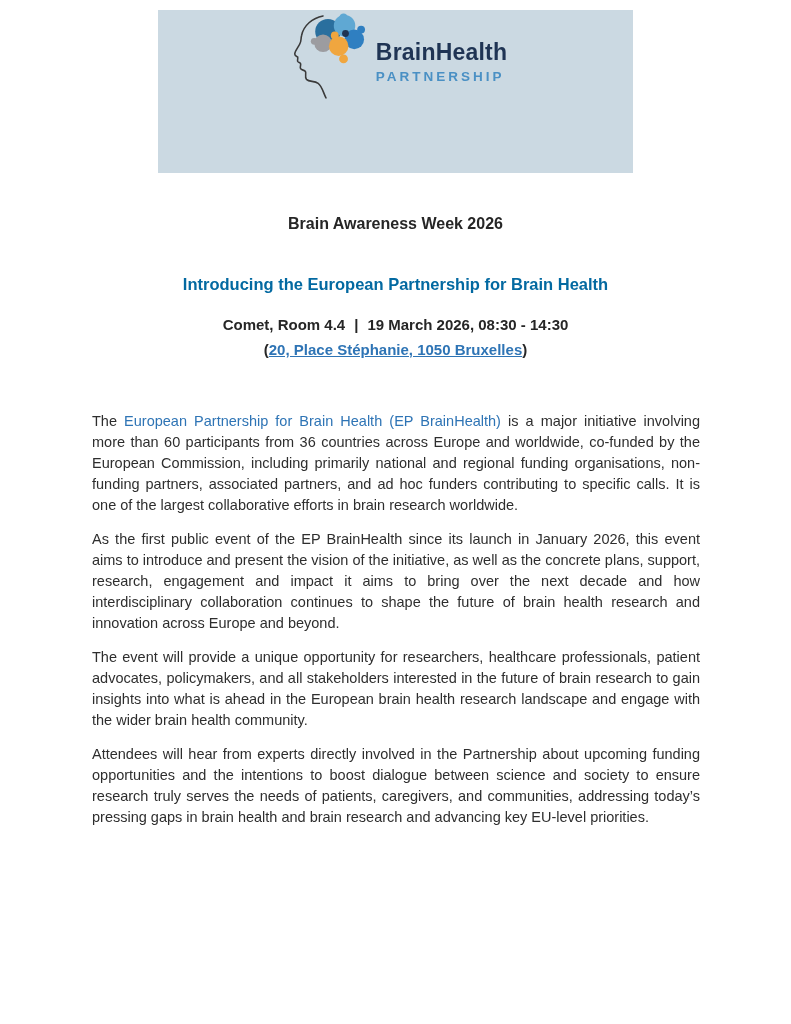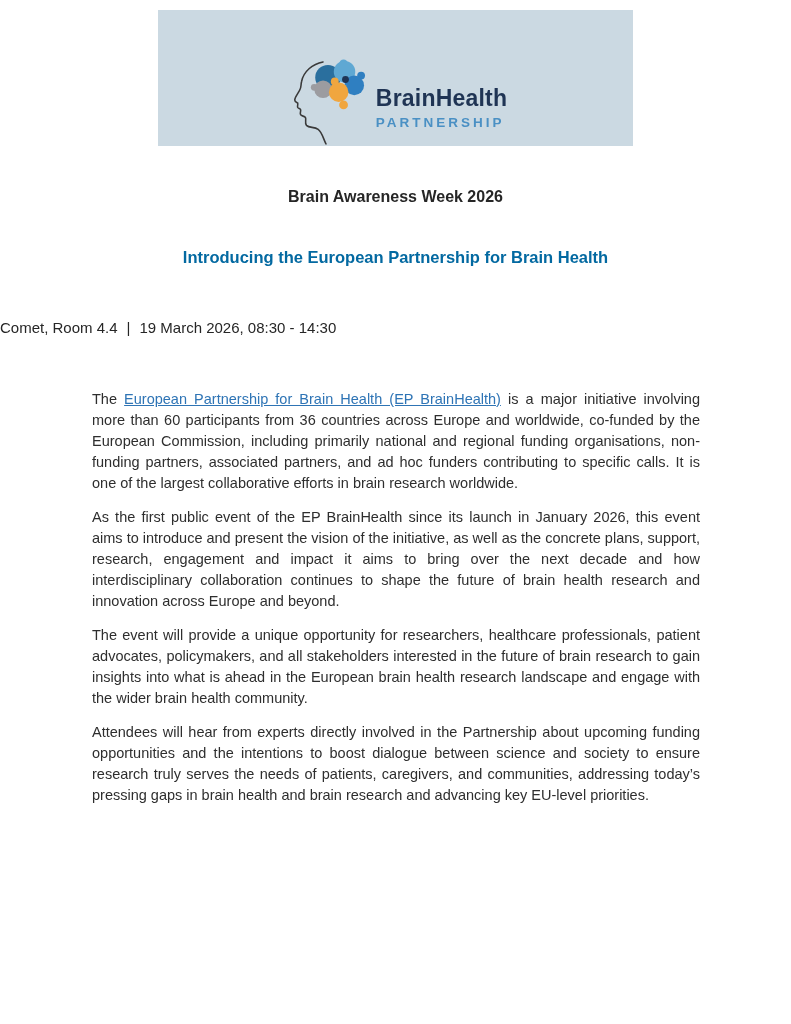--- a/index.html
+++ b/index.html
@@ -14,25 +14,25 @@
   }
   .page {
     width: 791px;
     height: 1024px;
     background: #ffffff;
     position: relative;
   }
   
   .banner {
     width: 475px;
-    height: 136px;
+    height: 163px;
     margin: 10px auto 0 auto;
     background: #cbd9e2;
     display: flex;
-    align-items: flex-end;
+    align-items: flex-start;
     justify-content: center;
   }
   .logo {
     display: flex;
     align-items: center;
     gap: 10px;
   }
   .logo svg { display: block; }
   .logo-text { display: flex; flex-direction: column; padding-top: 14px; }
   .brand {
@@ -67,24 +67,24 @@
   .subtitle {
     margin-top: 15px;
     text-align: center;
     font-family: "Liberation Serif", serif;
     font-style: italic;
     font-size: 19.5px;
     line-height: 24px;
     color: #2b2b2b;
   }
   .venue {
-    margin-top: 52px;
-    text-align: left;
+    margin-top: 22px;
+    text-align: center;
     font-size: 15px;
-    font-weight: 400;
+    font-weight: 700;
     color: #262626;
   }
   .venue .sep { margin: 0 9px; }
   .address {
     margin-top: 8px;
     text-align: center;
     font-size: 15px;
     font-weight: 700;
     color: #262626;
   }
@@ -99,21 +99,20 @@
   }
   .doc-body p {
     text-align: justify;
     font-size: 14.5px;
     line-height: 21px;
     color: #2e2e2e;
     margin-bottom: 13px;
   }
   .doc-body a {
     color: #2e74b5;
-    text-decoration: underline;
     cursor: pointer;
   }
 </style>
 </head>
 <body>
 
 <div class="page">
 
   <div class="banner">
     <div class="logo">
@@ -154,20 +153,23 @@
   </div>
 
   <h1 class="h-week">Brain Awareness Week 2026</h1>
   <h2 class="h-title">Introducing the European Partnership for Brain Health</h2>
 
 
   <p class="venue">
     <span>Comet, Room 4.4</span><span class="sep">|</span><span>19 March 2026, 08:30 - 14:30</span>
   </p>
 
+  <p class="address">
+    <span>(</span><a>20, Place Stéphanie, 1050 Bruxelles</a><span>)</span>
+  </p>
 
   <div class="doc-body">
     <p>
       <span>The </span><a>European Partnership for Brain Health (EP BrainHealth)</a><span> is a major initiative involving more than 60 participants from 36 countries across Europe and worldwide, co-funded by the European Commission, including primarily national and regional funding organisations, non-funding partners, associated partners, and ad hoc funders contributing to specific calls. It is one of the largest collaborative efforts in brain research worldwide.</span>
     </p>
     <p>As the first public event of the EP BrainHealth since its launch in January 2026, this event aims to introduce and present the vision of the initiative, as well as the concrete plans, support, research, engagement and impact it aims to bring over the next decade and how interdisciplinary collaboration continues to shape the future of brain health research and innovation across Europe and beyond.</p>
     <p>The event will provide a unique opportunity for researchers, healthcare professionals, patient advocates, policymakers, and all stakeholders interested in the future of brain research to gain insights into what is ahead in the European brain health research landscape and engage with the wider brain health community.</p>
     <p>Attendees will hear from experts directly involved in the Partnership about upcoming funding opportunities and the intentions to boost dialogue between science and society to ensure research truly serves the needs of patients, caregivers, and communities, addressing today’s pressing gaps in brain health and brain research and advancing key EU-level priorities.</p>
   </div>
 

